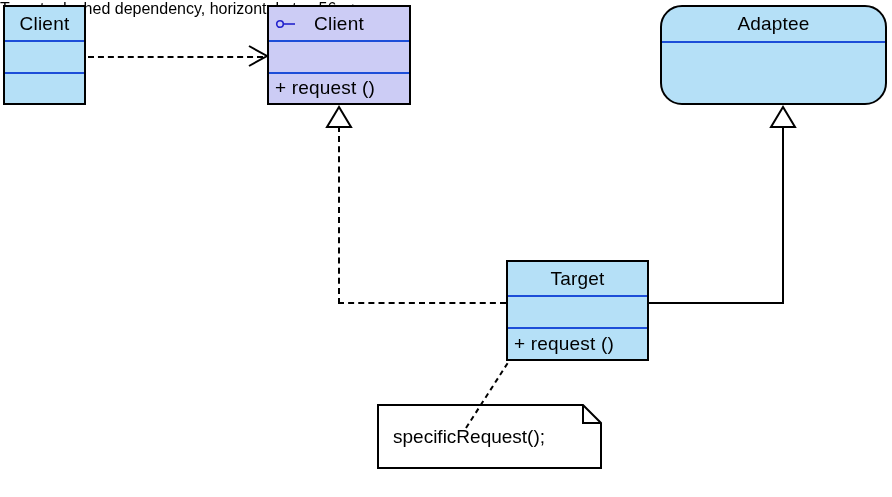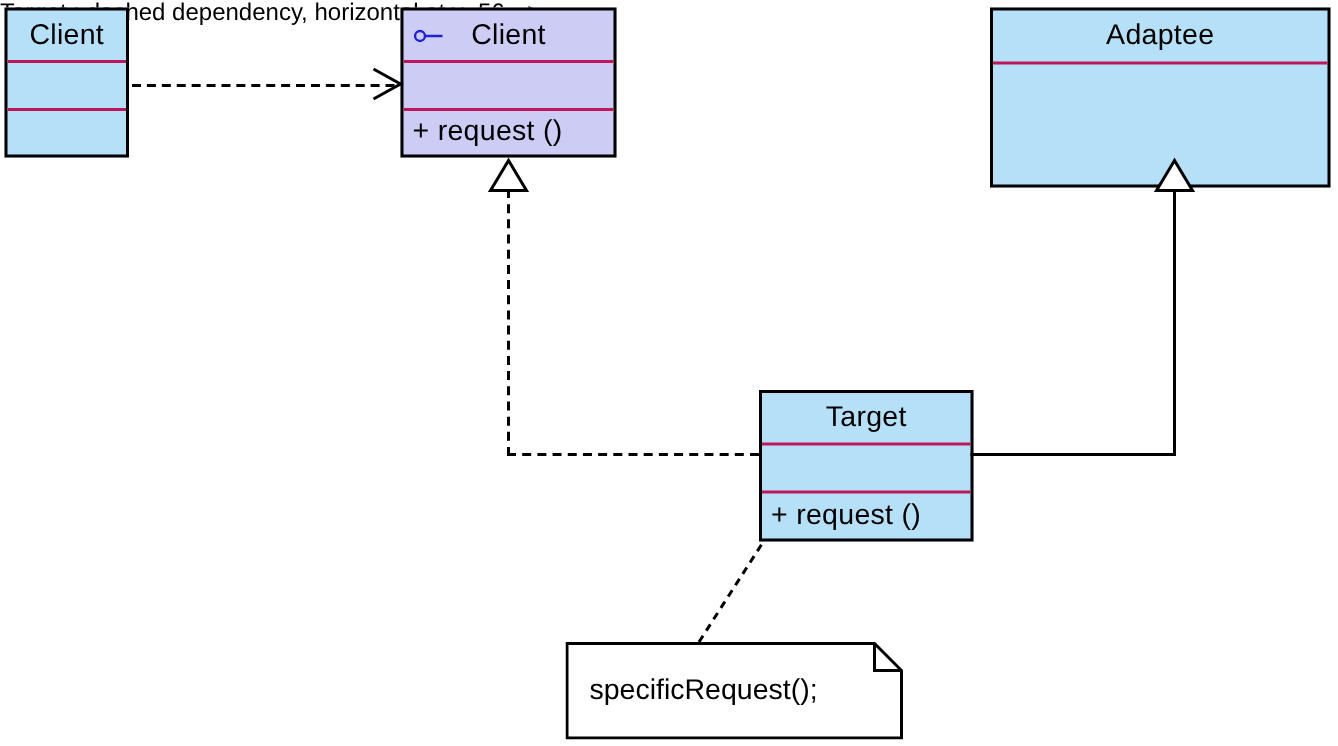--- a/index.html
+++ b/index.html
@@ -25,21 +25,21 @@
     display: flex;
     flex-direction: column;
   }
   .uml-class .compartment {
     box-sizing: border-box;
     display: flex;
     align-items: center;
     position: relative;
   }
   .uml-class .compartment + .compartment {
-    border-top: 2px solid #be185d;
+    border-top: 2px solid #1d4ed8;
   }
   .uml-class .title-compartment {
     justify-content: center;
     font-size: 19px;
     color: #000000;
     letter-spacing: 0.2px;
   }
   .uml-class .ops-compartment {
     justify-content: flex-start;
     font-size: 19px;
@@ -129,34 +129,34 @@
         <circle cx="5" cy="6" r="3.3" fill="none" stroke="#2222cc" stroke-width="1.6"></circle>
         <line x1="8.6" y1="6" x2="20" y2="6" stroke="#2222cc" stroke-width="1.6"></line>
       </svg>
       <span>Client</span>
     </div>
     <div class="compartment" style="height:32px;"></div>
     <div class="compartment ops-compartment" style="height:32px;">+ request ()</div>
   </div>
 
   
-  <div class="uml-class fill-blue" style="left:660px; top:5px; width:227px; height:120px;">
+  <div class="uml-class fill-blue" style="left:660px; top:5px; width:227px; height:100px;border-radius:22px;">
     <div class="compartment title-compartment" style="height:34px;">Adaptee</div>
     <div class="compartment" style="height:32px;"></div>
   </div>
 
   
   <div class="uml-class fill-blue" style="left:506px; top:260px; width:143px; height:101px;">
     <div class="compartment title-compartment" style="height:34px;">Target</div>
     <div class="compartment" style="height:32px;"></div>
     <div class="compartment ops-compartment" style="height:33px;">+ request ()</div>
   </div>
 
   
-  <div class="uml-note" style="left:377px; top:428px; width:178px; height:65px;">
+  <div class="uml-note" style="left:377px; top:404px; width:178px; height:65px;">
     <svg width="225" height="65" viewBox="0 0 225 65">
       <path d="M1,1 L206,1 L224,19 L224,64 L1,64 Z" fill="#ffffff" stroke="#000000" stroke-width="2"></path>
       <path d="M206,1 L206,19 L224,19" fill="none" stroke="#000000" stroke-width="2"></path>
     </svg>
     <span class="note-text">specificRequest();</span>
   </div>
 
   
 
    Target : dashed dependency, horizontal at y=56 --&gt;

